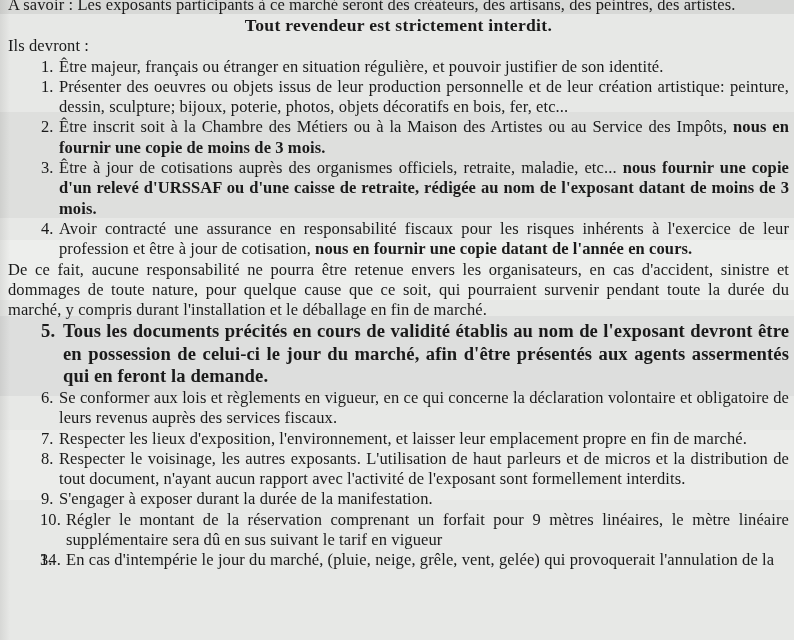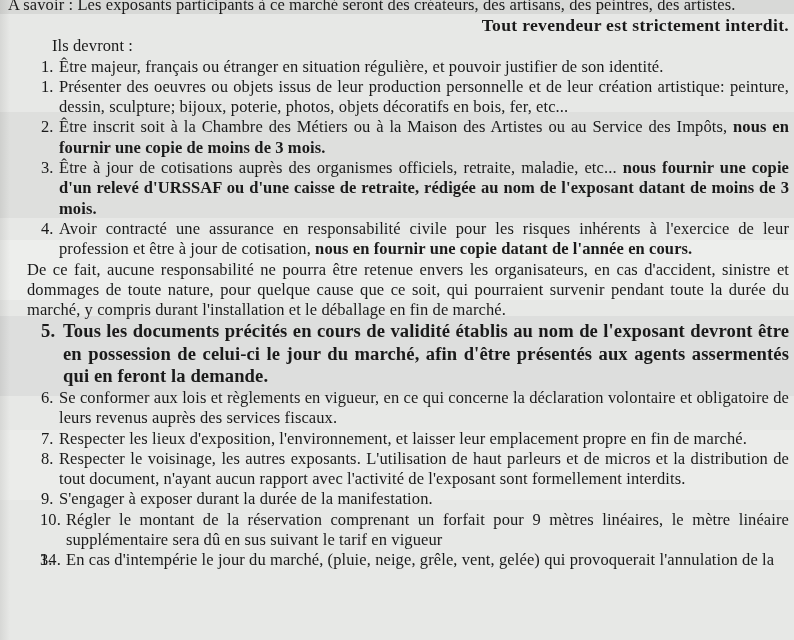--- a/index.html
+++ b/index.html
@@ -46,26 +46,26 @@
     line-height: 20.3px;
     text-align: justify;
     letter-spacing: 0.1px;
   }
 
   .intro-line { }
   .warning-line {
     font-weight: bold;
     font-size: 17.6px;
     line-height: 21px;
-    text-align: right;
+    text-align: center;
     letter-spacing: 0.3px;
   }
-  .list-intro { text-align: left; margin-left: 44px; }
+  .list-intro { text-align: left; }
 
-  .para { text-align: justify; margin-left: 19px; }
+  .para { text-align: justify; }
 
   .item {
     position: relative;
     padding-left: 51px;
     text-align: justify;
   }
   .item > .num {
     position: absolute;
     left: 33px;
     top: 0;
@@ -95,21 +95,21 @@
 
 <div class="page">
   <div class="intro-line">A savoir : Les exposants participants à ce marché seront des créateurs, des artisans, des peintres, des artistes.</div>
   <div class="warning-line">Tout revendeur est strictement interdit.</div>
   <div class="list-intro">Ils devront :</div>
   <div id="doc-blocks">
       <div class="item"><span class="num">1.</span><span><span>Être majeur, français ou étranger en situation régulière, et pouvoir justifier de son identité.</span></span></div>
       <div class="item"><span class="num">1.</span><span><span>Présenter des oeuvres  ou objets issus  de leur production personnelle et de leur création artistique: peinture, dessin, sculpture; bijoux, poterie, photos, objets décoratifs en bois, fer, etc...</span></span></div>
       <div class="item"><span class="num">2.</span><span><span>Être inscrit soit à la Chambre des Métiers ou à la Maison des Artistes ou au Service des Impôts,  </span><b>nous en fournir une copie de moins de 3 mois.</b></span></div>
       <div class="item"><span class="num">3.</span><span><span>Être à jour de cotisations auprès des organismes officiels, retraite, maladie, etc... </span><b>nous fournir une copie d'un relevé d'URSSAF ou d'une caisse de retraite, rédigée au nom de l'exposant datant de moins de 3 mois.</b></span></div>
-      <div class="item"><span class="num">4.</span><span><span>Avoir contracté une assurance en responsabilité civile pour les risques inhérents à l'exercice de leur profession et être à jour de cotisation, </span><b>nous en fournir une copie datant de l'année en cours.</b></span></div>
+      <div class="item"><span class="num">4.</span><span><span>Avoir contracté une assurance en responsabilité fiscaux pour les risques inhérents à l'exercice de leur profession et être à jour de cotisation, </span><b>nous en fournir une copie datant de l'année en cours.</b></span></div>
       <div class="para"><span><span>De ce fait, aucune responsabilité ne pourra être retenue envers les organisateurs, en cas d'accident, sinistre et dommages de toute nature, pour quelque cause que ce soit, qui pourraient survenir pendant toute la durée du marché, y compris durant l'installation et le déballage en fin de marché.</span></span></div>
       <div class="item big"><span class="num">5.</span><span><b>Tous les documents précités  en cours de validité  établis au  nom  de l'exposant devront être en possession de celui-ci le jour du marché, afin d'être présentés aux agents assermentés qui en feront la demande.</b></span></div>
       <div class="item"><span class="num">6.</span><span><span>Se conformer aux lois et règlements en vigueur, en ce qui concerne la déclaration volontaire et obligatoire de leurs revenus auprès des services fiscaux.</span></span></div>
       <div class="item"><span class="num">7.</span><span><span>Respecter les lieux d'exposition, l'environnement, et laisser leur emplacement propre en fin de marché.</span></span></div>
       <div class="item"><span class="num">8.</span><span><span>Respecter le voisinage, les autres exposants. L'utilisation de haut parleurs et de micros et la distribution de tout document, n'ayant aucun rapport avec l'activité de l'exposant sont formellement interdits.</span></span></div>
       <div class="item"><span class="num">9.</span><span><span>S'engager à exposer durant la durée de la manifestation.</span></span></div>
       <div class="item wide"><span class="num">10.</span><span><span>Régler le montant de la  réservation  comprenant un  forfait  pour  9  mètres  linéaires,  le  mètre  linéaire supplémentaire sera dû en sus suivant le tarif en vigueur</span></span></div>
       <div class="item wide"><span class="num">3.</span></div>
       <div class="item wide"><span class="num">14.</span><span><span>En cas d'intempérie le jour du marché, (pluie, neige, grêle, vent, gelée) qui provoquerait l'annulation de la</span></span></div>
     </div>

